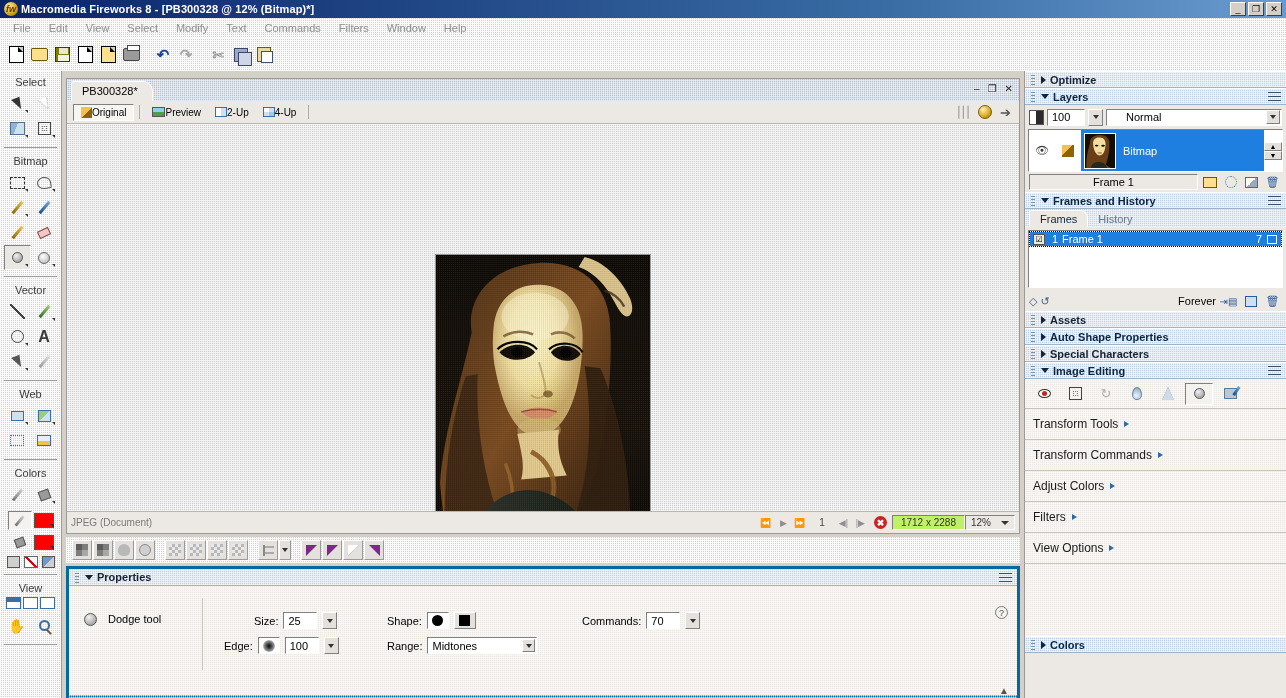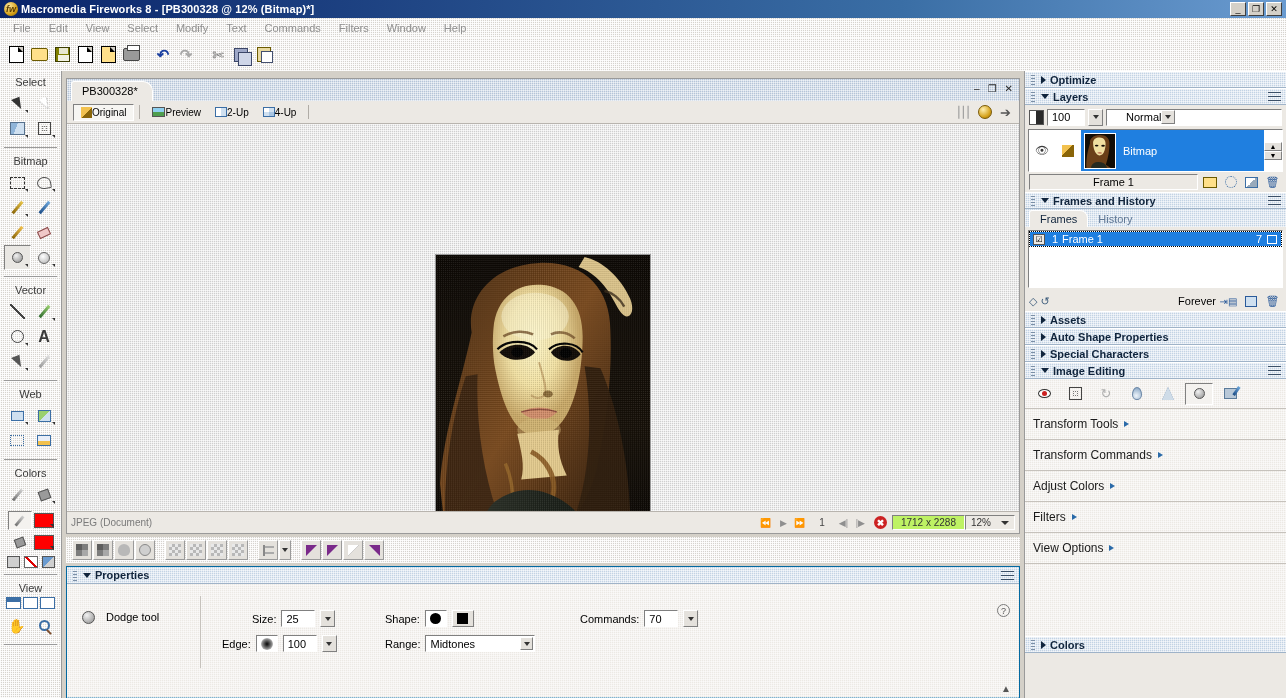--- a/index.html
+++ b/index.html
@@ -196,21 +196,21 @@
       linear-gradient(90deg,#9a9a9a 50%,#cfcfcf 50%),
       linear-gradient(#9a9a9a 50%,#cfcfcf 50%);background-blend-mode:multiply;}
   .chk{width:12px;height:12px;background:
       repeating-conic-gradient(#b8b8b8 0 25%, #e8e8e8 0 50%) 0 0/6px 6px;}
   .tri-p{width:0;height:0;border-left:11px solid #7a2a8a;border-bottom:11px solid transparent;}
   .tri-w{width:0;height:0;border-left:11px solid #fff;border-bottom:11px solid transparent;filter:drop-shadow(0 0 .5px #555);}
 
   
   #props{
     position:absolute; left:66px; top:566px; width:954px; height:132px;
-    background:#ece9e4; border:1px solid #0369a1;
+    background:#ece9e4; border:3px solid #0369a1;
   }
   .panelhdr{
     height:17px; display:flex;align-items:center; gap:4px; padding-left:6px;
     background:#c3d3e4;
     background-image:repeating-linear-gradient(0deg, rgba(255,255,255,.55) 0 1px, transparent 1px 2px),
                      repeating-linear-gradient(90deg, rgba(255,255,255,.55) 0 1px, transparent 1px 2px);
     font-size:11px; font-weight:bold; color:#10243c; border-bottom:1px solid #9fb3c8;
   }
   .tri-d{ width:0;height:0;border-left:4px solid transparent;border-right:4px solid transparent;border-top:5px solid #10243c;}
   .tri-r{ width:0;height:0;border-top:4px solid transparent;border-bottom:4px solid transparent;border-left:5px solid #10243c;}
@@ -812,21 +812,21 @@
     <span>Layers</span>
     <span class="optmenu"></span>
   </div>
 
   <div id="layerctl">
     <span class="maskic"></span>
     <span class="field" style="width:38px;">100</span>
     <span class="spin">
         <span class="c"></span>
       </span>
-    <span class="field" style="flex:1;padding-left:19px;">
+    <span class="field" style="flex:1;justify-content:space-between;padding-left:19px;">
       <span>Normal</span>
       <span class="spin" style="height:14px;width:14px;margin-right:-3px;">
           <span class="c"></span>
         </span>
     </span>
   </div>
 
   <div class="layerlist">
     <div class="layerrow">
       <span class="lcol">

